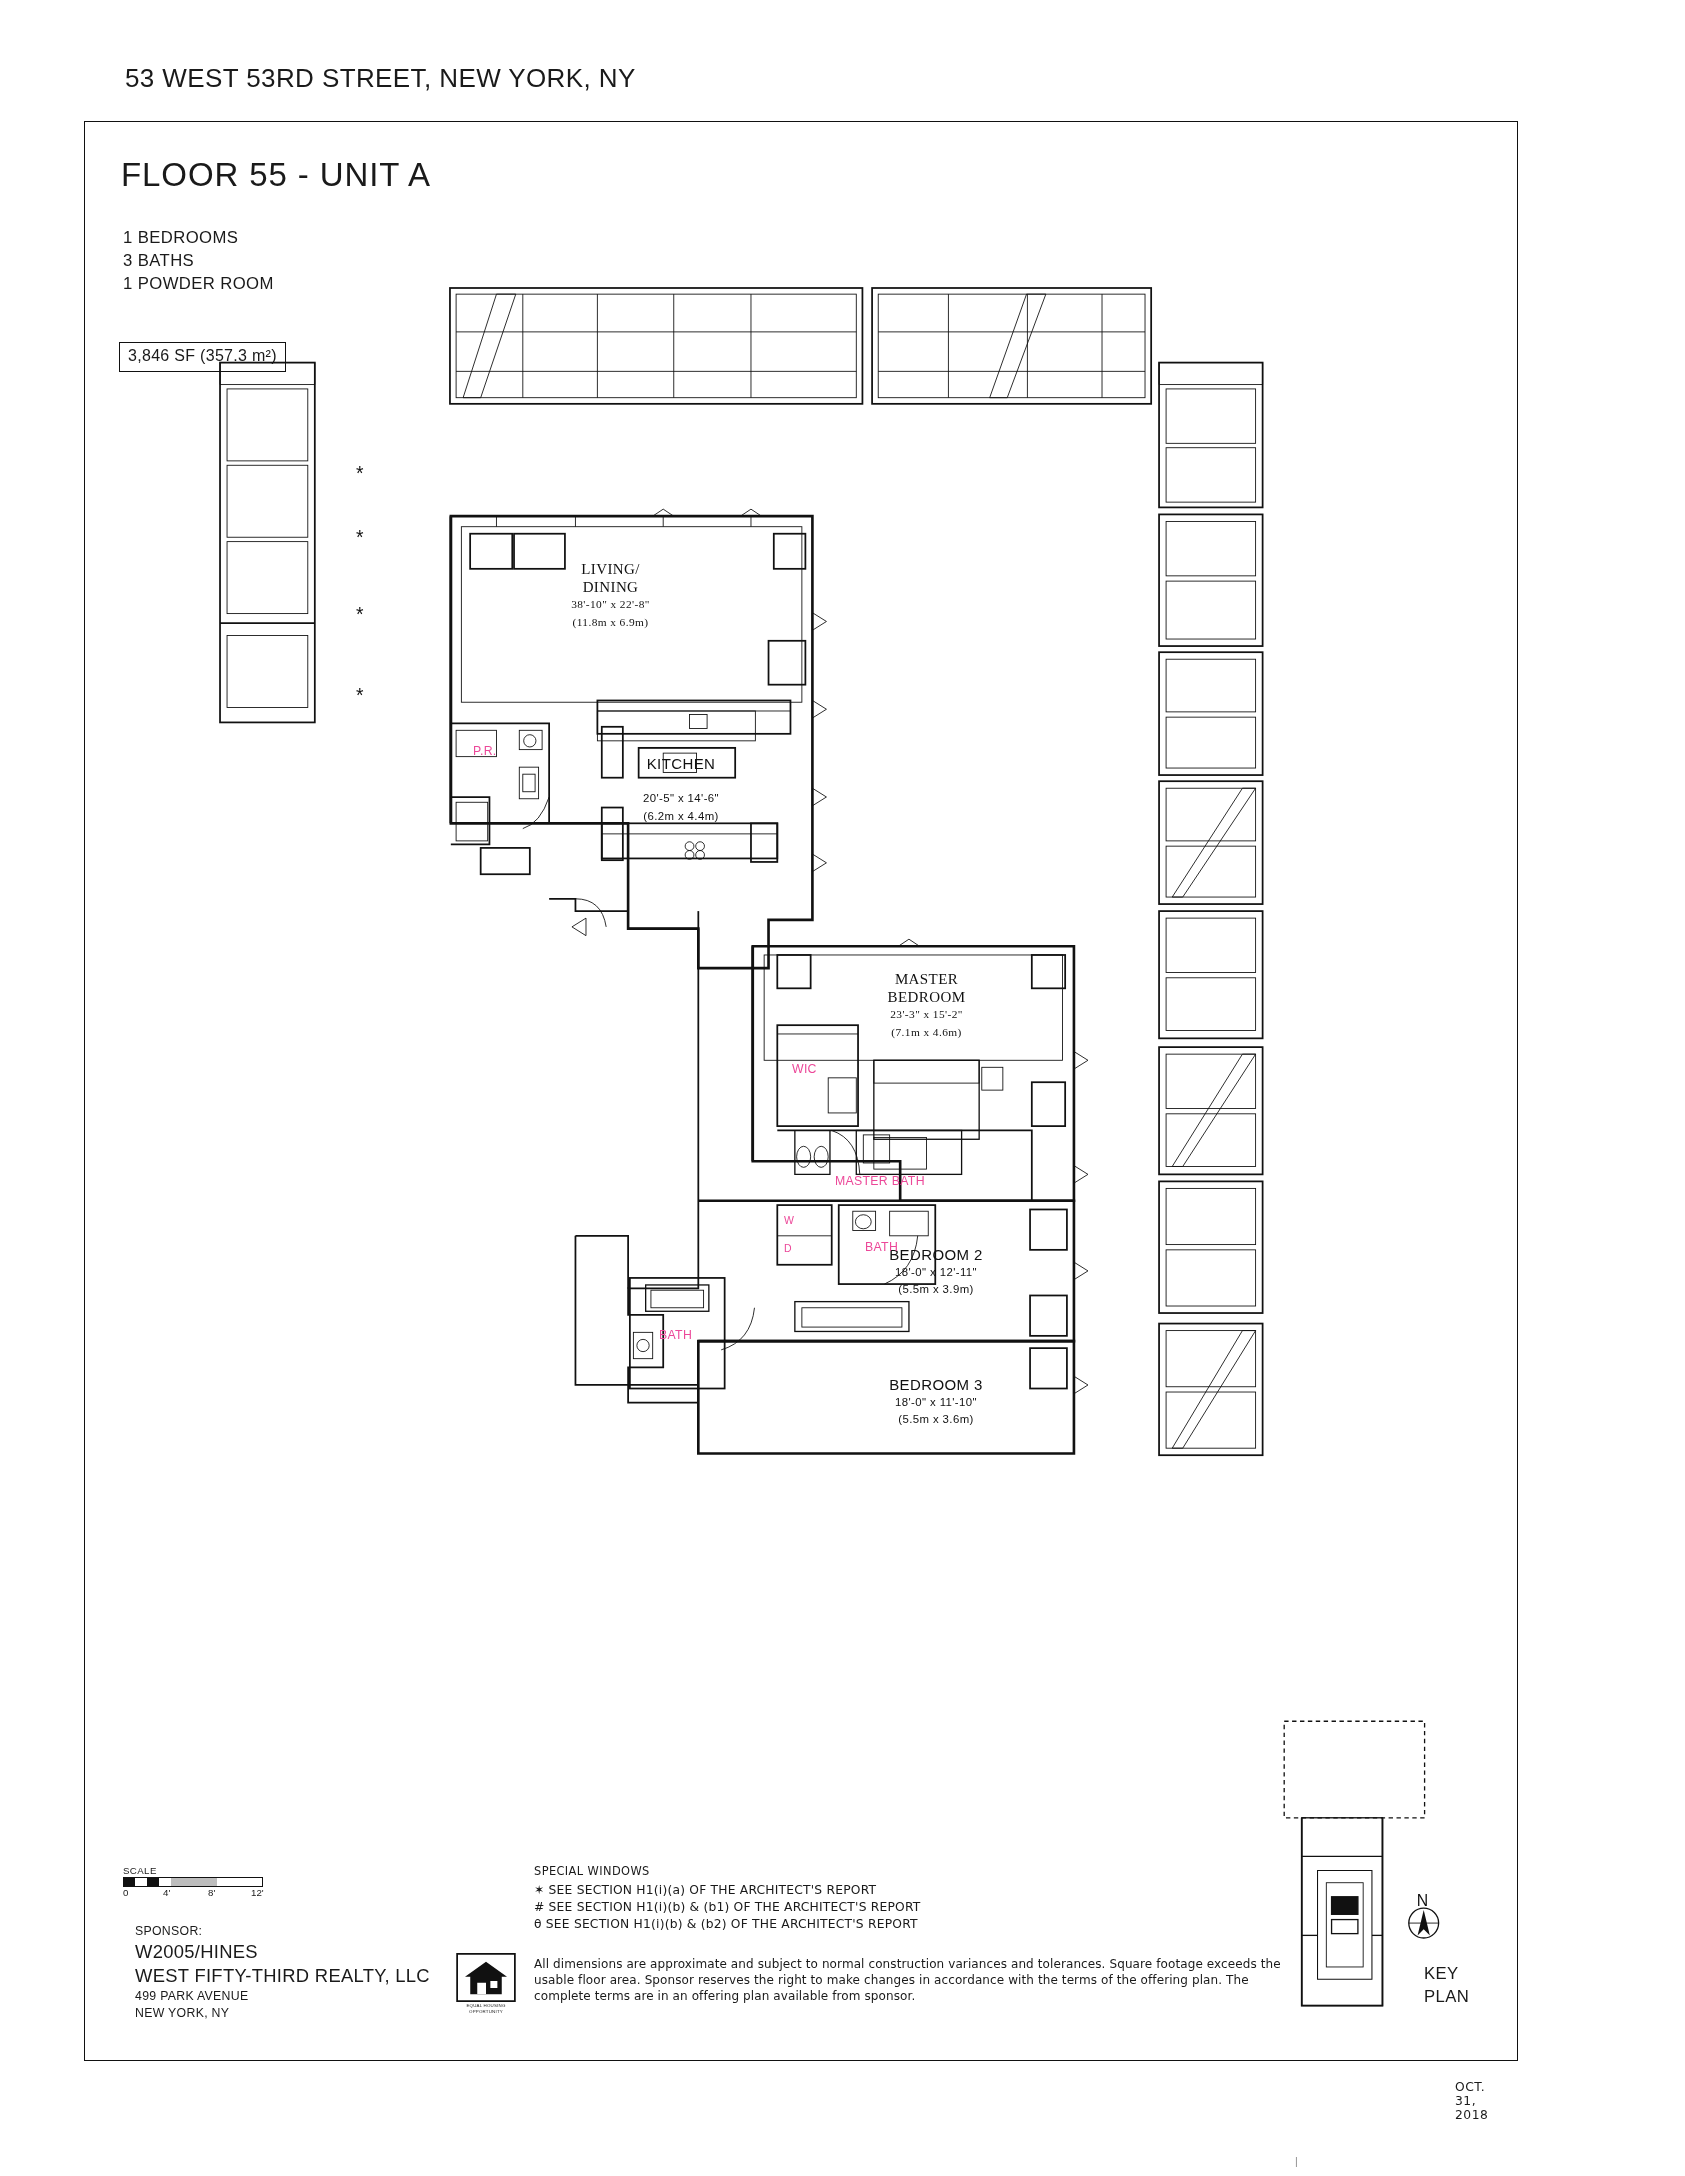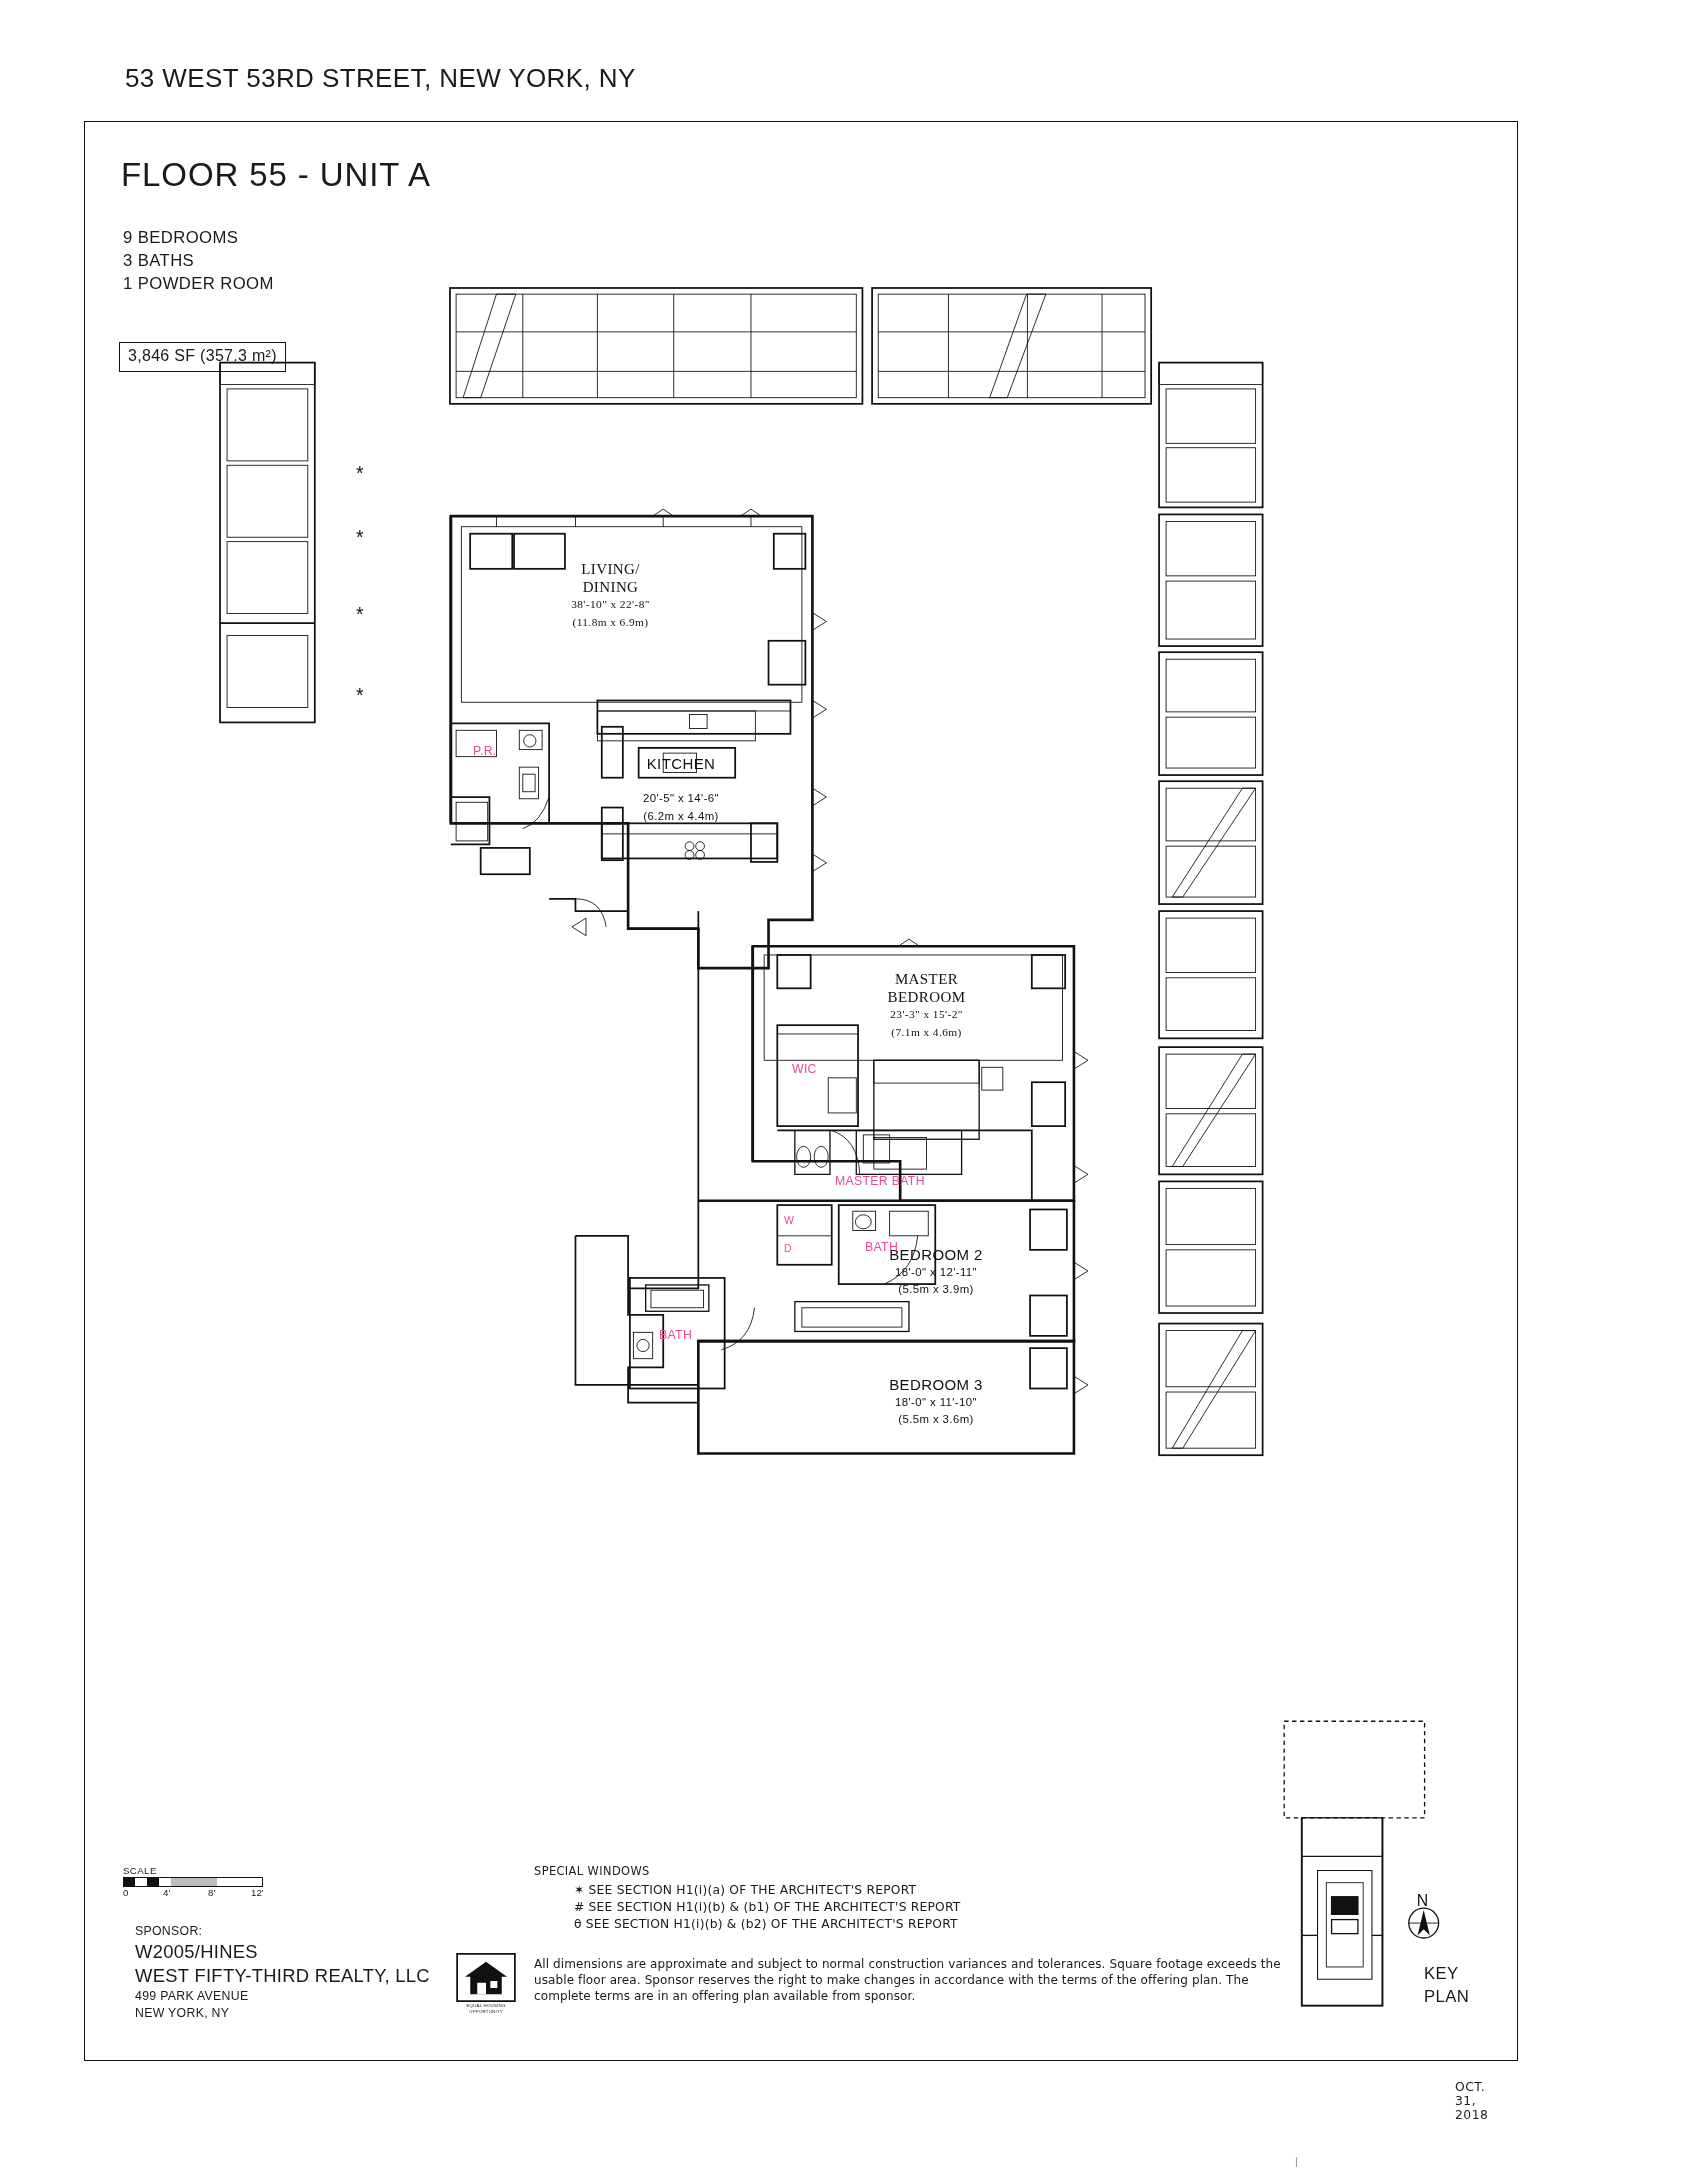--- a/index.html
+++ b/index.html
@@ -167,21 +167,21 @@
   .special-windows {
     position: absolute;
     left: 534px;
     top: 1863px;
     font-size: 12.3px;
     line-height: 16.7px;
     letter-spacing: 0.2px;
     font-family: "DejaVu Sans", sans-serif;
   }
   .special-windows .hdr { font-size: 11.4px; letter-spacing:0.4px; margin-bottom: 2.6px; }
-  .special-windows .row { white-space: nowrap; margin-left: 40px; }
+  .special-windows .row { white-space: nowrap; }
   .disclaimer {
     position: absolute;
     left: 534px;
     top: 1956px;
     width: 748px;
     font-size: 12px;
     line-height: 16px;
     font-family: "DejaVu Sans", sans-serif;
     letter-spacing: 0.1px;
   }
@@ -222,21 +222,21 @@
 
 <div class="sheet">
 
   <div class="building-address">53 WEST 53RD STREET, NEW YORK, NY</div>
 
   <div class="plan-border"></div>
 
   <div class="title-floor">FLOOR  55 - UNIT A</div>
 
   <div class="unit-facts">
-    <div>9 BEDROOMS</div>
+    <div>1 BEDROOMS</div>
     <div>3 BATHS</div>
     <div>1 POWDER ROOM</div>
   </div>
 
   <div class="sf-box">3,846 SF (357.3 m²)</div>
 
   <div class="plan">
     <svg class="plan-svg" width="1434" height="1940" viewBox="0 0 1634 2210" xmlns="http://www.w3.org/2000/svg">
       <g fill="none" stroke="#111" stroke-width="2">
 

